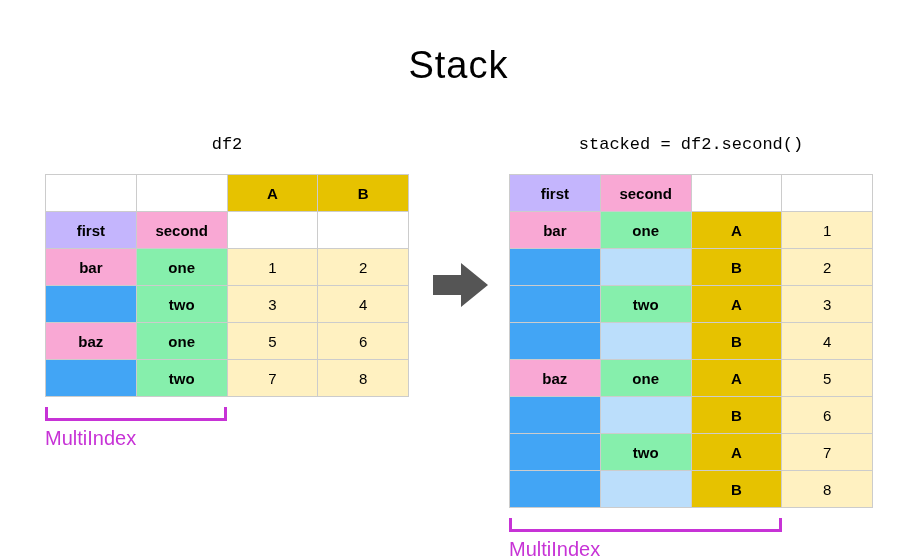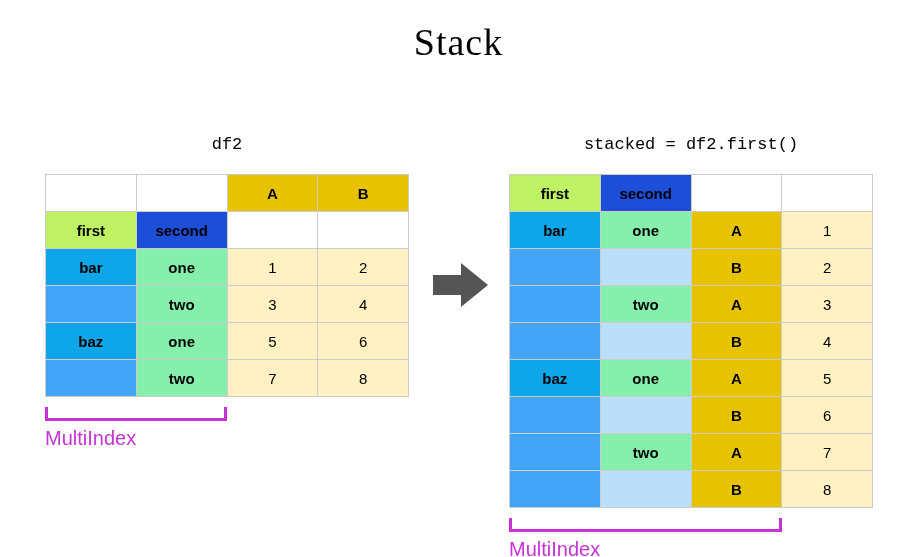--- a/index.html
+++ b/index.html
@@ -8,23 +8,23 @@
     padding: 0;
     width: 917px;
     height: 557px;
     background: #fff;
     font-family: "Helvetica Neue", Helvetica, Arial, sans-serif;
     color: #000;
     position: relative;
   }
   .title {
     text-align: center;
-    font-family: Liberation Serif, serif;
+    font-family: Liberation Sans, sans-serif;
     font-size: 38px;
-    padding-top: 20px;
+    padding-top: 44px;
     letter-spacing: 1px;
   }
   .stage {
     position: absolute;
     top: 135px;
     left: 0;
     width: 917px;
   }
   .caption {
     font-family: Menlo, Consolas, "Courier New", monospace;
@@ -47,23 +47,23 @@
   .L .c1 { width: 91px; }
   .L .c2 { width: 91px; }
   .L .c3 { width: 91px; }
   
   .R .c0 { width: 91px; }
   .R .c1 { width: 91px; }
   .R .c2 { width: 91px; }
   .R .c3 { width: 91px; }
 
   
-  .green-d { background: #bef264; font-weight: bold; }
-  .green-l { background: #1d4ed8; font-weight: bold; }
-  .blue-d  { background: #0ea5e9; font-weight: bold; }
+  .green-d { background: #c4b5fd; font-weight: bold; }
+  .green-l { background: #f9a8d4; font-weight: bold; }
+  .blue-d  { background: #f9a8d4; font-weight: bold; }
   .blue-l  { background: #86efac; font-weight: bold; }
   .blue-d-e { background: #42a5f5; }
   .blue-l-e { background: #bbdefb; }
   .gold    { background: #e6c200; font-weight: bold; }
   .yel     { background: #fff1c1; }
   .white   { background: #fff; }
 
   .panel {
     position: absolute;
     top: 0;
@@ -156,21 +156,21 @@
     </div>
   </div>
 
   <div class="arrow-wrap">
     <svg width="55" height="48" viewBox="0 0 55 48">
       <polygon points="0,14 28,14 28,2 55,24 28,46 28,34 0,34" fill="#555"></polygon>
     </svg>
   </div>
 
   <div class="panel panel-right">
-    <div class="caption">stacked = df2.first()</div>
+    <div class="caption">stacked = df2.second()</div>
     <table class="tbl R">
 
       <tbody>
           <tr>
         <td class="c0 green-d">first</td>
         <td class="c1 green-l">second</td>
         <td class="c2 white"></td>
         <td class="c3 white"></td>
       </tr>
       <tr>

